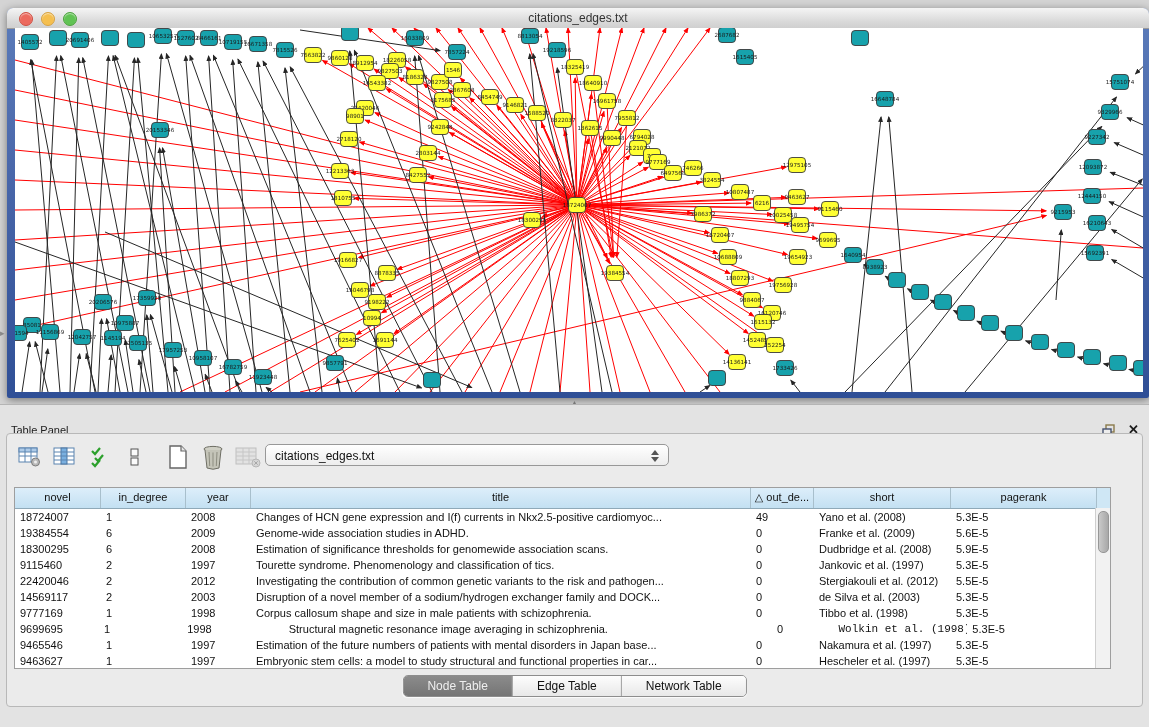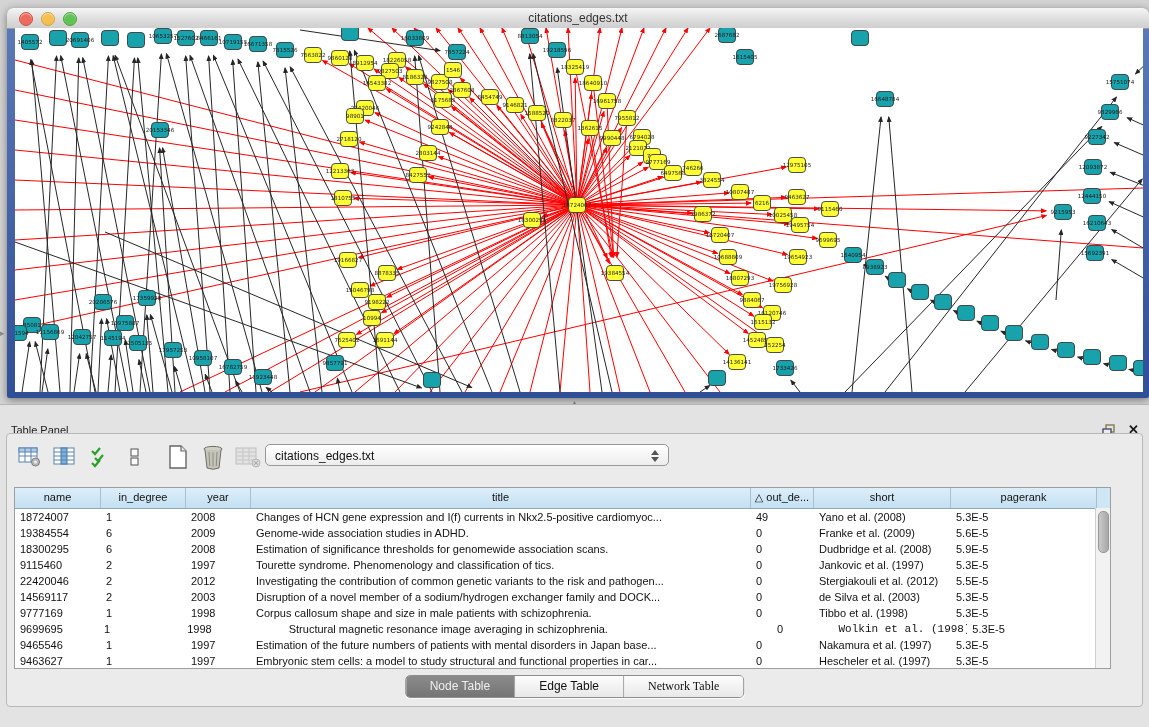--- a/index.html
+++ b/index.html
@@ -40,21 +40,21 @@
   .dtable{position:absolute;left:7px;top:53px;width:1097px;height:182px;background:#fff;border:1px solid #9e9e9e;box-sizing:border-box;}
   .thead{display:flex;height:20px;background:#cfe7f5;border-bottom:1px solid #8fa9b8;}
   .th{font-size:11px;color:#111;text-align:center;line-height:19px;border-right:1px solid #a8bfcc;box-sizing:border-box;overflow:hidden;white-space:nowrap;background:linear-gradient(180deg,#ddeefa,#c3e0f2);}
   .trow{display:flex;height:16px;}
   .td{font-size:11px;color:#111;line-height:16px;padding-left:5px;box-sizing:border-box;overflow:hidden;white-space:nowrap;}
   .vscroll{position:absolute;right:0;top:20px;bottom:0;width:14px;background:#f2f2f2;border-left:1px solid #cfcfcf;}
   .vthumb{position:absolute;left:2px;top:3px;width:9px;height:40px;border-radius:5px;background:linear-gradient(90deg,#c9c9c9,#a8a8a8);border:1px solid #979797;}
   
   .tabs{position:absolute;left:50%;top:270px;transform:translateX(-50%);display:flex;border:1px solid #8d8d8d;border-radius:5px;overflow:hidden;box-shadow:0 1px 1px rgba(255,255,255,.8);}
   .tab{font-size:12px;padding:3px 24px;background:linear-gradient(180deg,#fdfdfd,#e8e8e8);color:#111;border-right:1px solid #9a9a9a;cursor:pointer;white-space:nowrap;}
-  .tab:last-child{border-right:none;font-family:Liberation Serif, serif;}
+  .tab:last-child{border-right:none;}
   .tab.active{background:linear-gradient(180deg,#8b8b8b,#757575);color:#efefef;}
   
   .statusbar{position:absolute;left:0;right:0;bottom:0;height:26px;}
   .mem-label{position:absolute;right:40px;top:7px;font-size:11px;color:#222;}
   .mem-dot{position:absolute;right:16px;top:5px;width:14px;height:14px;border-radius:50%;
     background:radial-gradient(circle at 35% 30%,#8ae97a,#46c236);border:1px solid #2f8f24;}
   svg text{font-family:"DejaVu Sans",sans-serif;}
 </style>
 </head>
 <body>
@@ -836,21 +836,21 @@
     <div class="combo">
       <span>citations_edges.txt</span>
       <div class="combo-arrows">
         <div class="arr-up"></div>
           <div class="arr-dn"></div>
       </div>
     </div>
 
     <div class="dtable">
       <div class="thead">
-          <div class="th" style="width: 86px;">name</div>
+          <div class="th" style="width: 86px;">novel</div>
           <div class="th" style="width: 85px;">in_degree</div>
           <div class="th" style="width: 65px;">year</div>
           <div class="th" style="width: 500px;">title</div>
           <div class="th" style="width: 63px;">△ out_de...</div>
           <div class="th" style="width: 137px;">short</div>
           <div class="th" style="width: 146px;">pagerank</div>
         </div>
       <div>
           <div class="trow">
             <div class="td" style="width: 86px;">18724007</div>

